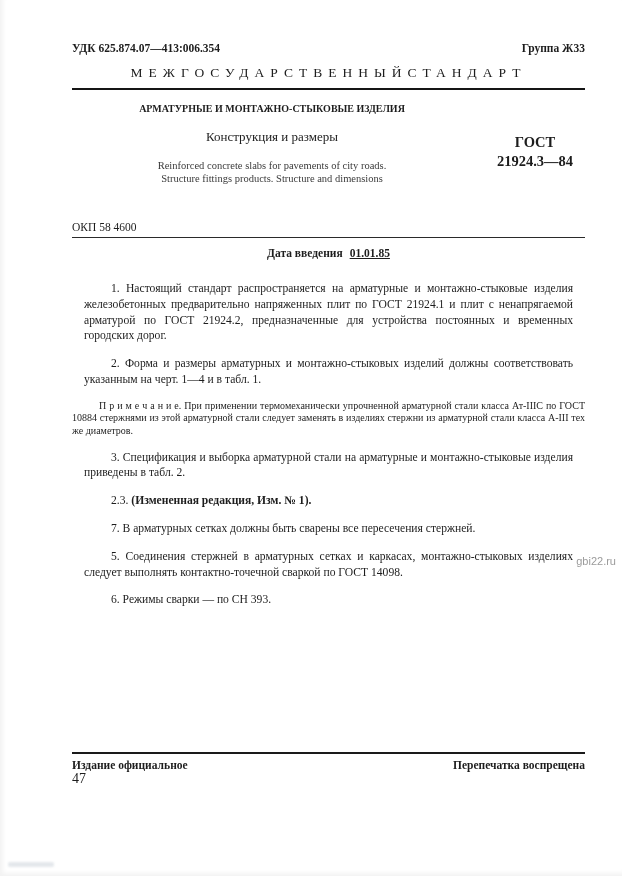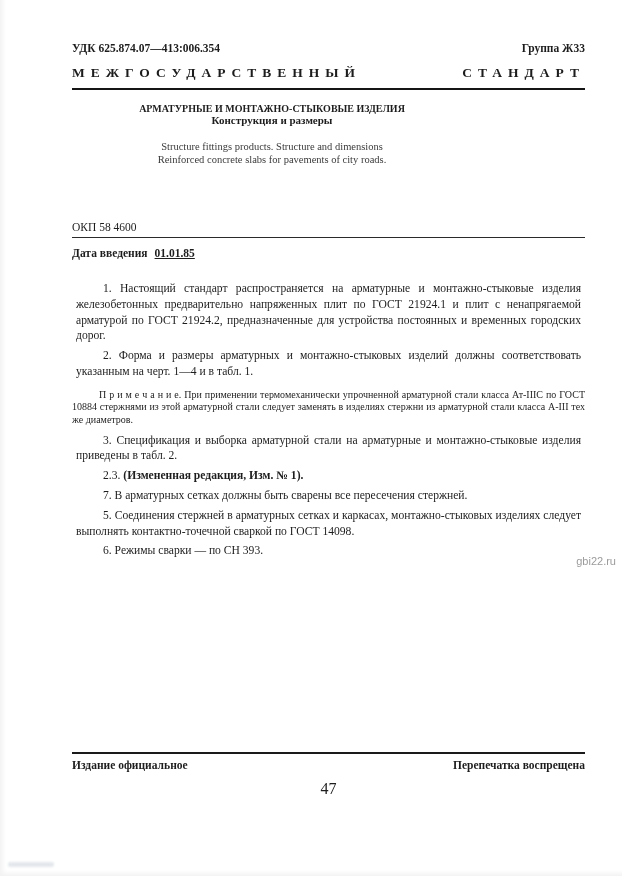--- a/index.html
+++ b/index.html
@@ -26,23 +26,23 @@
   
   .udk-row {
     display: flex;
     justify-content: space-between;
     padding-top: 42px;
     font-weight: bold;
     font-size: 11.5px;
   }
   .standard-row {
     display: flex;
-    justify-content: space-between;
+    justify-content: center;
     margin-top: 11px;
-    font-weight: bold;
+    font-weight: normal;
     font-size: 13.5px;
   }
   .standard-row span {
     letter-spacing: 6px;
     white-space: nowrap;
   }
   .rule-thick {
     border-top: 2.5px solid #151515;
     margin-top: 7px;
   }
@@ -59,23 +59,23 @@
   .t-small {
     font-weight: bold;
     font-size: 11.5px;
   }
   .t-main {
     font-weight: bold;
     font-size: 10px;
     margin-top: 13px;
   }
   .t-sub {
-    font-weight: bold;
-    font-size: 11px;
-    margin-top: 0;
+    font-weight: normal;
+    font-size: 13px;
+    margin-top: 15px;
   }
   .t-en {
     font-size: 10.5px;
     margin-top: 14px;
     line-height: 1.25;
     color: #3a3a3a;
   }
   .gost-block {
     position: absolute;
     right: 0;
@@ -90,38 +90,38 @@
   .okp-row {
     margin-top: 6px;
     font-size: 11.5px;
   }
   .rule-thin {
     border-top: 1.5px solid #2a2a2a;
     margin-top: 4px;
   }
   .date-row {
     margin-top: 9px;
-    text-align: left;
+    text-align: center;
     font-weight: bold;
     font-size: 11.5px;
   }
   .date-value {
     text-decoration: underline;
     margin-left: 7px;
   }
   
   .body-text {
     margin-top: 22px;
     font-size: 11.6px;
     line-height: 15.8px;
     text-align: justify;
   }
   .para {
     text-indent: 27px;
-    margin: 4px;
+    margin: 12px;
   }
   .para.note {
     font-size: 10px;
     line-height: 12.6px;
     margin: 9px 0 6px 0;
   }
   .note-label {
     white-space: pre;
   }
   .para.amend b {
@@ -147,23 +147,21 @@
     border-top: 2px solid #1a1a1a;
   }
   .footer-row {
     display: flex;
     justify-content: space-between;
     font-weight: bold;
     font-size: 11.5px;
     margin-top: 5px;
   }
   .page-number {
-    text-align: center;
-    font-size: 16px;
-    margin-top: 9px;
+    font-size: 14px;
   }
   .corner-smudge {
     position: absolute;
     left: 8px;
     top: 862px;
     width: 46px;
     height: 5px;
     background: #c3cbd4;
     opacity: 0.45;
     filter: blur(1px);
@@ -186,23 +184,27 @@
       <span>СТАНДАРТ</span>
     </div>
 
     <div class="rule-thick"></div>
 
     <div class="title-wrap">
       <div class="titles">
         <div class="t-main">АРМАТУРНЫЕ И МОНТАЖНО-СТЫКОВЫЕ ИЗДЕЛИЯ</div>
         <div class="t-sub">Конструкция и размеры</div>
         <div class="t-en">
+          <div>Reinforced concrete slabs for pavements of city roads.</div>
           <div>Structure fittings products. Structure and dimensions</div>
-          <div>Reinforced concrete slabs for pavements of city roads.</div>
         </div>
+      </div>
+      <div class="gost-block">
+        <div>ГОСТ</div>
+        <div>21924.3—84</div>
       </div>
     </div>
 
     <div class="okp-row">ОКП 58 4600</div>
     <div class="rule-thin"></div>
 
     <div class="date-row">
       <span>Дата введения</span><span class="date-value">01.01.85</span>
     </div>
 

